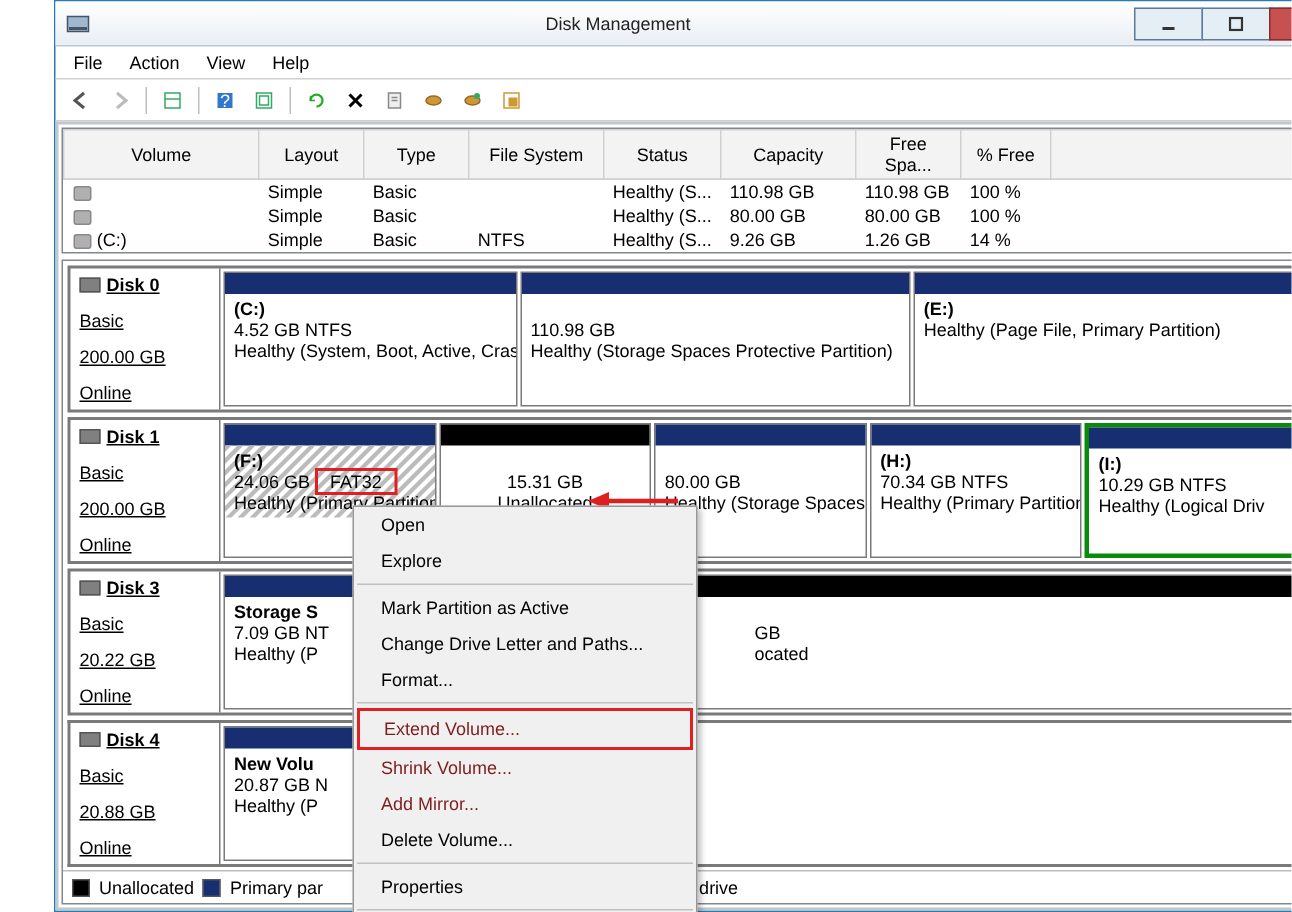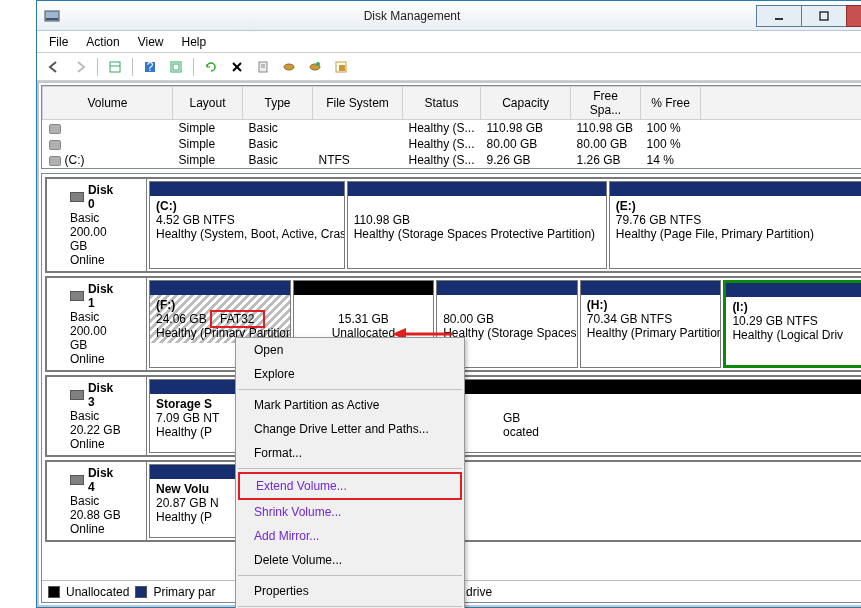--- a/index.html
+++ b/index.html
@@ -20,36 +20,36 @@
   .content { flex:1; border:2px solid #bfc7cf; margin:0; display:flex; flex-direction:column; overflow:hidden; }
   .table-wrap { border:1px solid #828790; margin:2px; position:relative; }
   table.vol { width:100%; border-collapse:collapse; }
   table.vol th { background:#f3f3f3; border:1px solid #d0d0d0; text-align:center; padding:2px 6px; font-weight:normal; }
   table.vol td { padding:1px 6px; white-space:nowrap; }
   .vol-icon { display:inline-block; width:12px; height:10px; background:#b0b0b0; border:1px solid #888; border-radius:2px; vertical-align:middle; margin-right:4px; }
   .small-scroll { position:absolute; right:0; top:0; bottom:0; width:16px; background:#efefef; border-left:1px solid #cfcfcf; display:flex; flex-direction:column; justify-content:space-between; }
   .sarrow { height:16px; display:flex; align-items:center; justify-content:center; color:#666; }
   .disks { flex:1; border:1px solid #828790; margin:2px; overflow:hidden; position:relative; }
   .disk-row { display:flex; border:2px solid #7a7a7a; margin:3px 18px 3px 3px; }
-  .disk-head { width:100px; border-right:1px solid #7a7a7a; padding:4px 23px; display:flex; flex-direction:column; gap:0; }
+  .disk-head { width:100px; border-right:1px solid #7a7a7a; padding:4px 6px; display:flex; flex-direction:column; gap:10px;text-decoration:underline; }
   .disk-head .dh-title { font-weight:bold; display:flex; align-items:center; gap:4px;}
   .disk-part-row { flex:1; display:flex; gap:2px; padding:2px; }
   .part { border:1px solid #7a7a7a; display:flex; flex-direction:column; min-width:0; }
   .part-top { height:14px; }
   .part-body { padding:3px 6px; overflow:hidden; white-space:nowrap; text-overflow:ellipsis; }
   .pb-title { font-weight:bold; }
   .blue-top { background:#172f70; }
   .black-top { background:#000; }
   .green-border { border:3px solid #0a8a0a !important; }
   .hatch { background-image:linear-gradient(135deg,#bbb 25%,transparent 25%,transparent 50%,#bbb 50%,#bbb 75%,transparent 75%); background-size:8px 8px; }
   .legend { height:22px; border-top:1px solid #bcbcbc; display:flex; align-items:center; gap:6px; padding:0 6px; font-size:12px;}
   .leg-swatch { width:12px; height:12px; display:inline-block; border:1px solid #555;}
   .ctx-menu { position:absolute; left:198px; top:336px; width:230px; background:#f0f0f0; border:1px solid #979797; box-shadow:2px 2px 4px rgba(0,0,0,.25); z-index:50; }
   .ctx-item { padding:5px 18px; color:#000; }
-  .ctx-item.disabled { color:#6d28d9; }
+  .ctx-item.disabled { color:#7f1d1d; }
   .ctx-sep { height:1px; background:#c0c0c0; margin:3px 2px; }
   .red-rect { border:2px solid #e02020; }
   .red-arrow { position:absolute; left:355px; top:323px; z-index:40; }
   .scroll-ind { position:absolute; right:0; top:0; bottom:0; width:18px; background:#efefef; border-left:1px solid #cfcfcf; }
   .scroll-thumb { position:absolute; right:2px; top:110px; width:14px; height:28px; background:#c8c8c8; }
   .disk-icon { width:14px; height:10px; background:#808080; border:1px solid #555; display:inline-block; }
 </style>
 </head>
 <body>
 
@@ -245,21 +245,20 @@
                 <div class="part-body">
                   <div class="pb-title">&nbsp;</div>
                   <div>110.98 GB</div>
                   <div>Healthy (Storage Spaces Protective Partition)</div>
                 </div>
               </div>
               <div class="part" style="flex: 4 1 0%;">
                 <div class="part-top blue-top"></div>
                 <div class="part-body">
                   <div class="pb-title">(E:)</div>
-                  <div>79.76 GB NTFS</div>
                   <div>Healthy (Page File, Primary Partition)</div>
                 </div>
               </div>
             </div>
           </div>
           <div class="disk-row">
             <div class="disk-head">
               <div class="dh-title">
                 <span class="disk-icon"></span>
                 <span>Disk 1</span>

